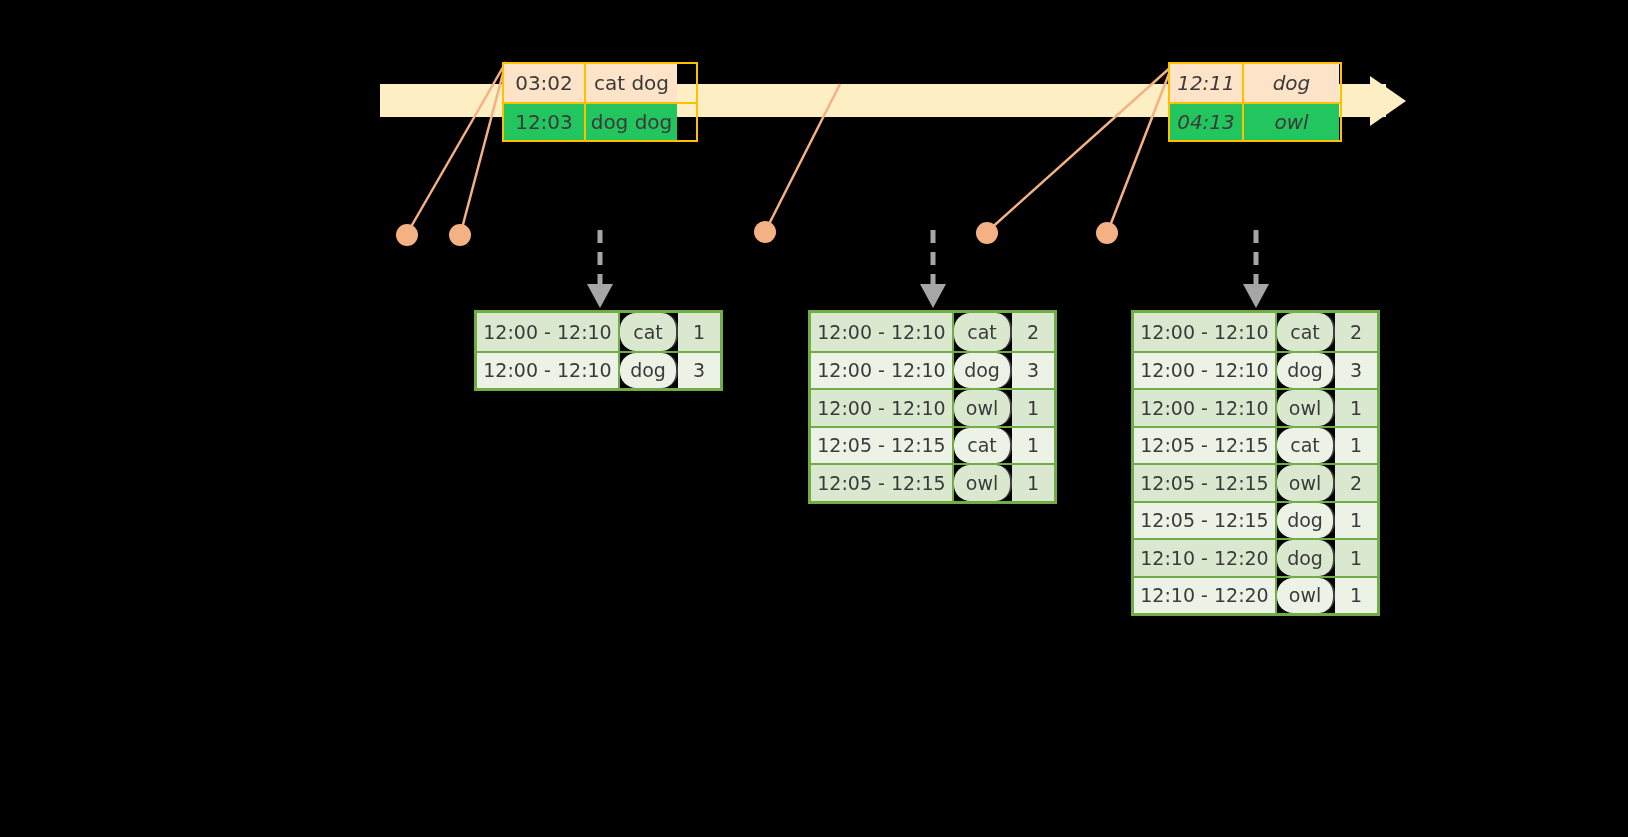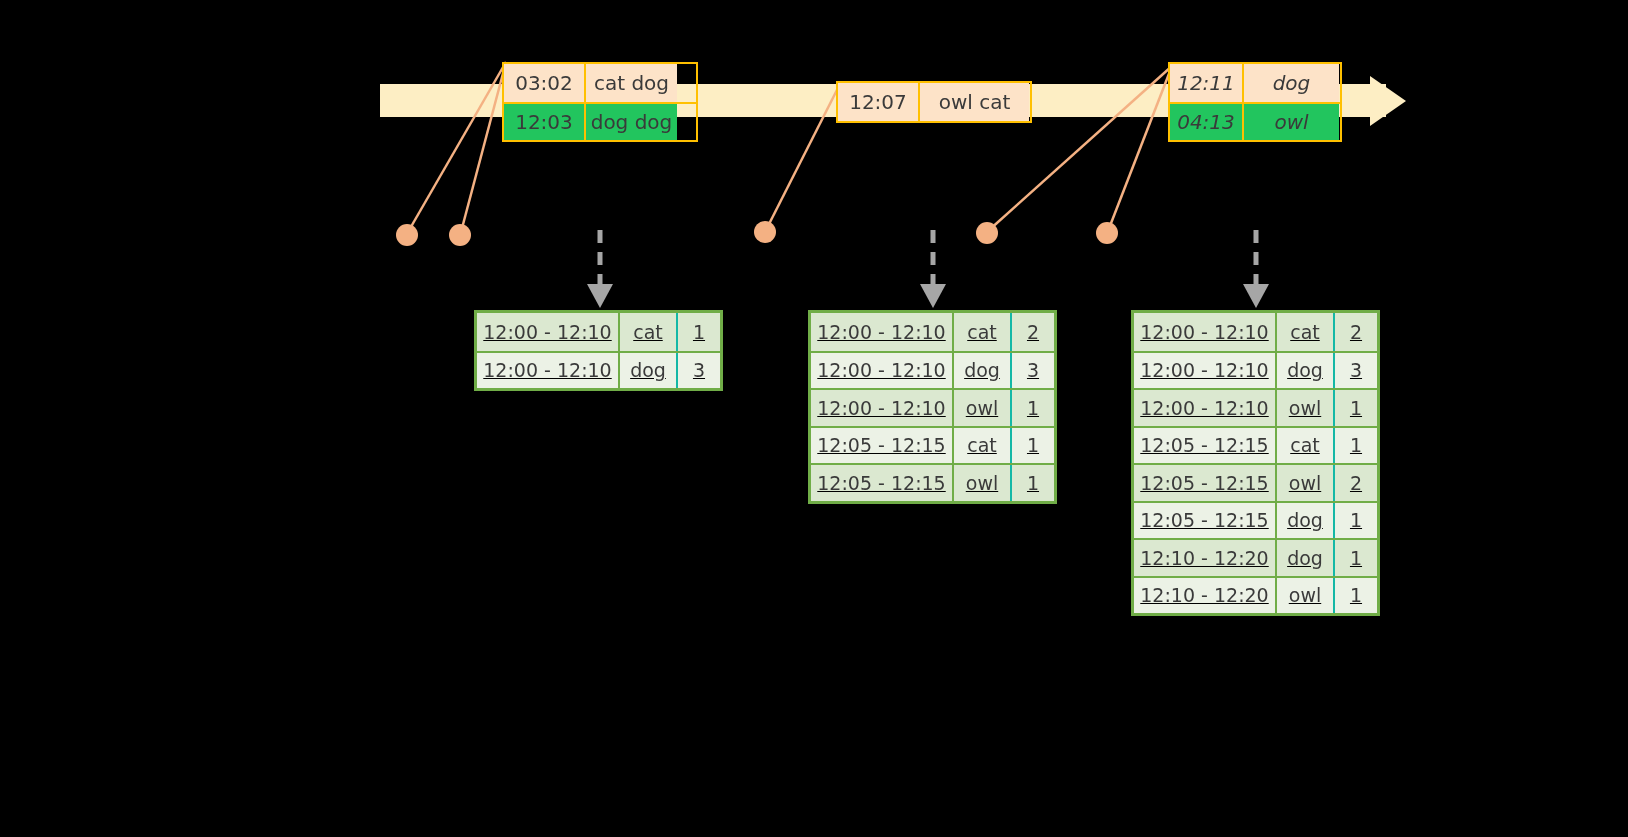--- a/index.html
+++ b/index.html
@@ -32,26 +32,26 @@
   #ev3 .ev-time{width:74px;} #ev3 .ev-words{width:95px;}
 
   
   .dot{position:absolute;width:22px;height:22px;border-radius:50%;
        background:#f4b183;}
   svg.lines{position:absolute;left:0;top:0;width:1628px;height:837px;
             pointer-events:none;}
 
   
   .tbl{position:absolute;border:3px solid #70ad47;box-sizing:border-box;}
-  .t-row{display:flex;height:37.5px;box-sizing:border-box;text-decoration:underline;}
+  .t-row{display:flex;height:37.5px;box-sizing:border-box;}
   .t-row + .t-row{border-top:2px solid #70ad47;}
   .t-win,.t-word,.t-cnt{display:flex;align-items:center;justify-content:center;
         font-size:19px;color:#3a3a3a;box-sizing:border-box;}
   .t-win{border-right:2px solid #70ad47;}
-  .t-word{border-right:2px solid #14b8a6;}
+  .t-word{border-right:2px solid #404040;border-radius:16px;}
   .g-a .t-win,.g-a .t-word,.g-a .t-cnt{background:#dbe8d0;}
   .g-b .t-win,.g-b .t-word,.g-b .t-cnt{background:#ecf2e6;}
 
   #tbl1{left:474px;top:310px;width:249px;}
   #tbl1 .t-win{width:143px;} #tbl1 .t-word{width:58px;} #tbl1 .t-cnt{width:42px;}
   #tbl2{left:808px;top:310px;width:249px;}
   #tbl2 .t-win{width:143px;} #tbl2 .t-word{width:58px;} #tbl2 .t-cnt{width:42px;}
   #tbl3{left:1131px;top:310px;width:249px;}
   #tbl3 .t-win{width:143px;} #tbl3 .t-word{width:58px;} #tbl3 .t-cnt{width:42px;}
 
@@ -78,26 +78,20 @@
     <div class="ev-row shade-a">
       <div class="ev-time">03:02</div>
       <div class="ev-words">cat dog</div>
     </div>
     <div class="ev-row shade-b">
       <div class="ev-time">12:03</div>
       <div class="ev-words">dog dog</div>
     </div>
   </div>
 
-  <div class="ev" id="ev2">
-    <div class="ev-row shade-a">
-      <div class="ev-time">12:07</div>
-      <div class="ev-words">owl cat</div>
-    </div>
-  </div>
 
   <div class="ev" id="ev3">
     <div class="ev-row shade-a">
       <div class="ev-time">12:11</div>
       <div class="ev-words">dog</div>
     </div>
     <div class="ev-row shade-b">
       <div class="ev-time">04:13</div>
       <div class="ev-words">owl</div>
     </div>

